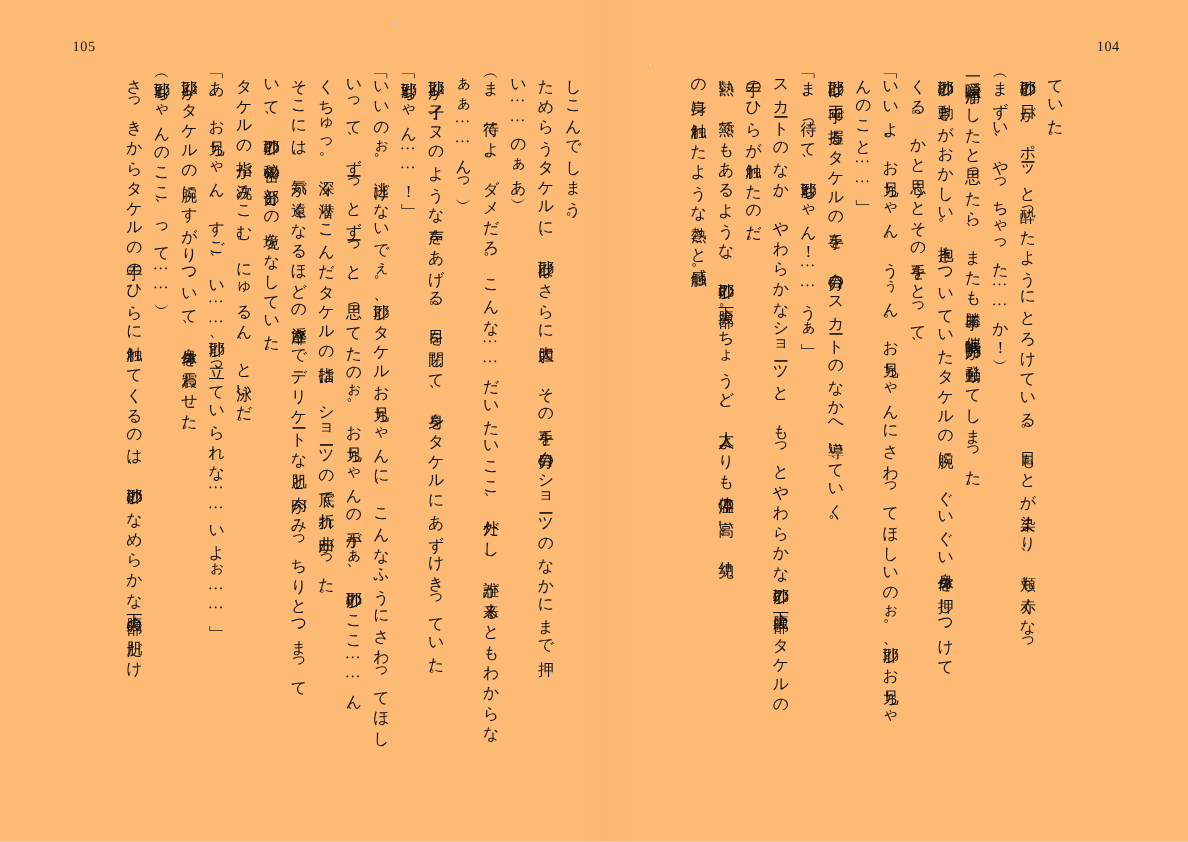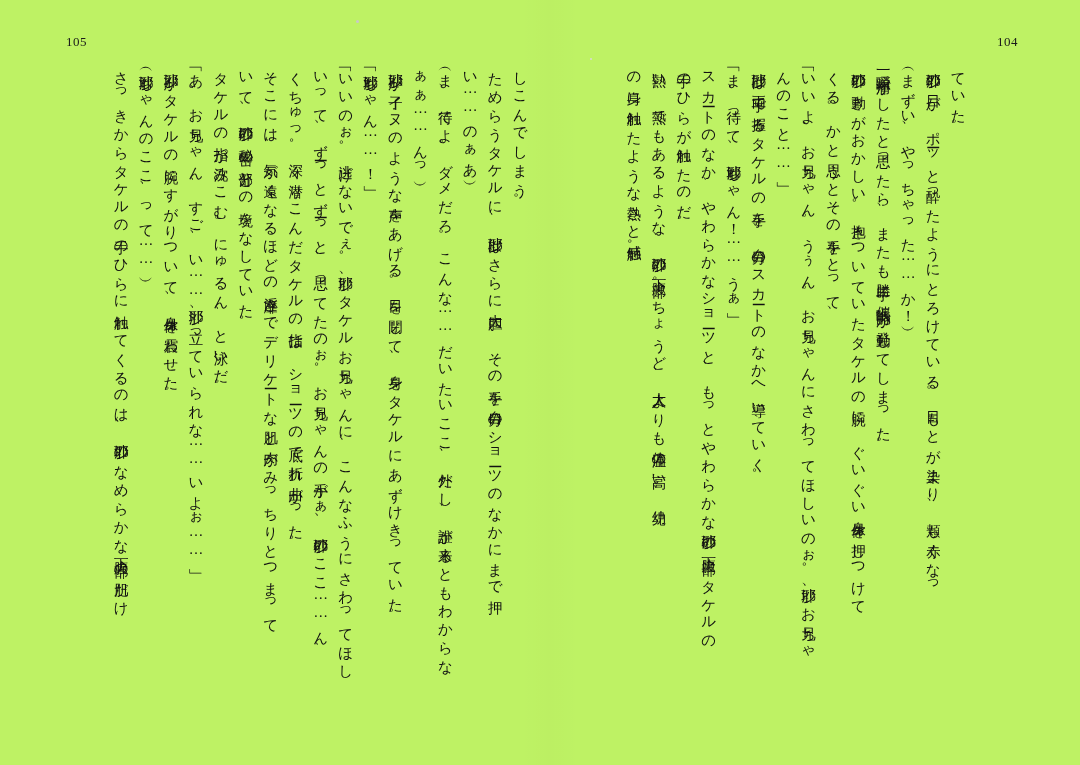--- a/index.html
+++ b/index.html
@@ -11,21 +11,21 @@
     height: 765px;
     background: #ffffff;
     font-family: "Liberation Serif", "DejaVu Serif", serif;
     color: #101010;
     overflow: hidden;
   }
   .page {
     position: relative;
     width: 1080px;
     height: 765px;
-    background: #bef264;
+    background: #fdba74;
     box-sizing: border-box;
   }
   
   .folio {
     position: absolute;
     top: 34px;
     font-size: 13px;
     color: #1a1a1a;
     letter-spacing: 0.5px;
     font-family: "Liberation Serif", "DejaVu Serif", serif;

